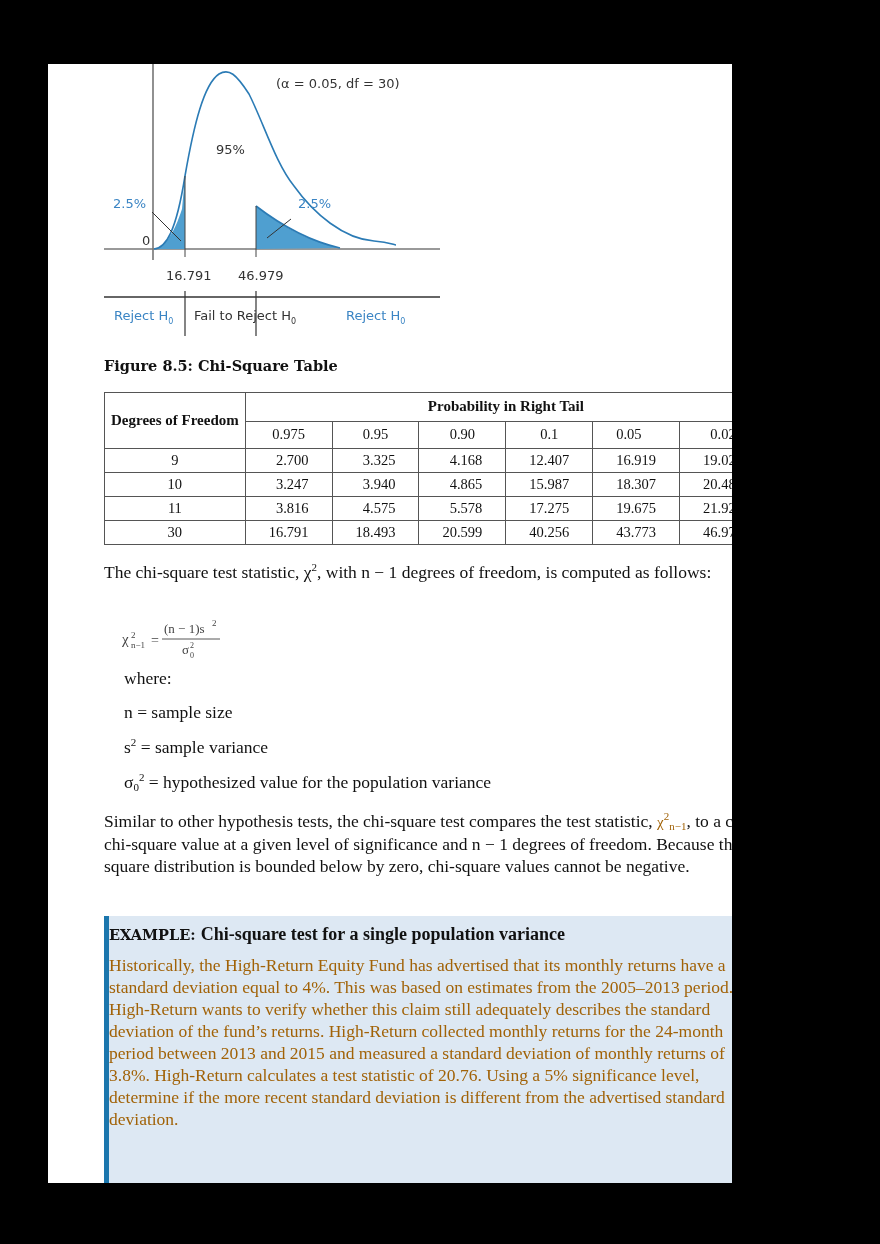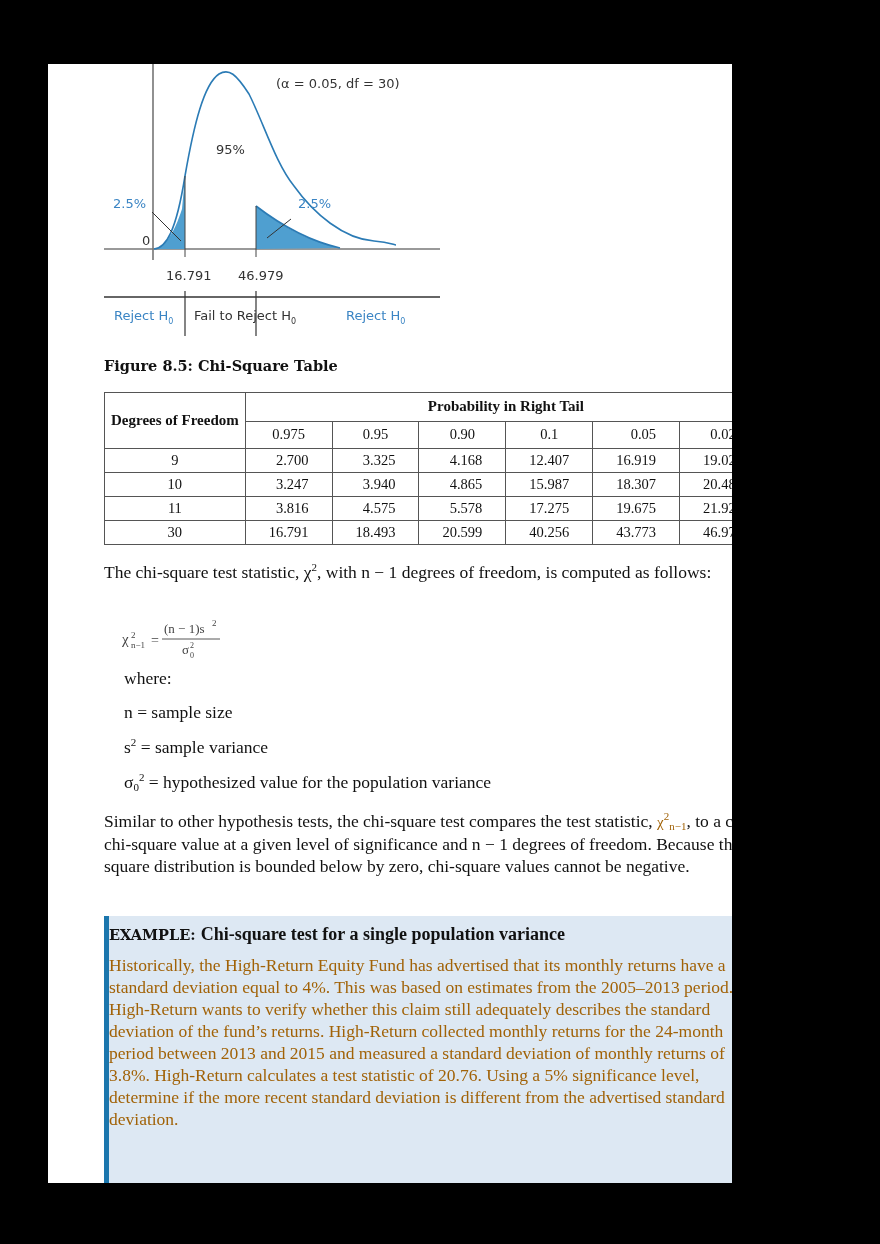--- a/index.html
+++ b/index.html
@@ -113,21 +113,21 @@
     <tbody>
         <tr>
       <th class="dof" rowspan="2"><span>Degrees of Freedom</span></th>
       <th class="top" colspan="6">Probability in Right Tail</th>
     </tr>
     <tr>
       <td class="hdr">0.975</td>
       <td class="hdr">0.95</td>
       <td class="hdr">0.90</td>
       <td class="hdr">0.1</td>
-      <td class="hdr" style="text-align:right">0.05</td>
+      <td class="hdr" style="text-align:left">0.05</td>
       <td class="hdr" style="text-align:right">0.025</td>
     </tr>
     <tr>
       <td class="dofval">9</td>
       <td>2.700</td>
       <td>3.325</td>
       <td>4.168</td>
       <td>12.407</td>
       <td>16.919</td>
       <td>19.023</td>

